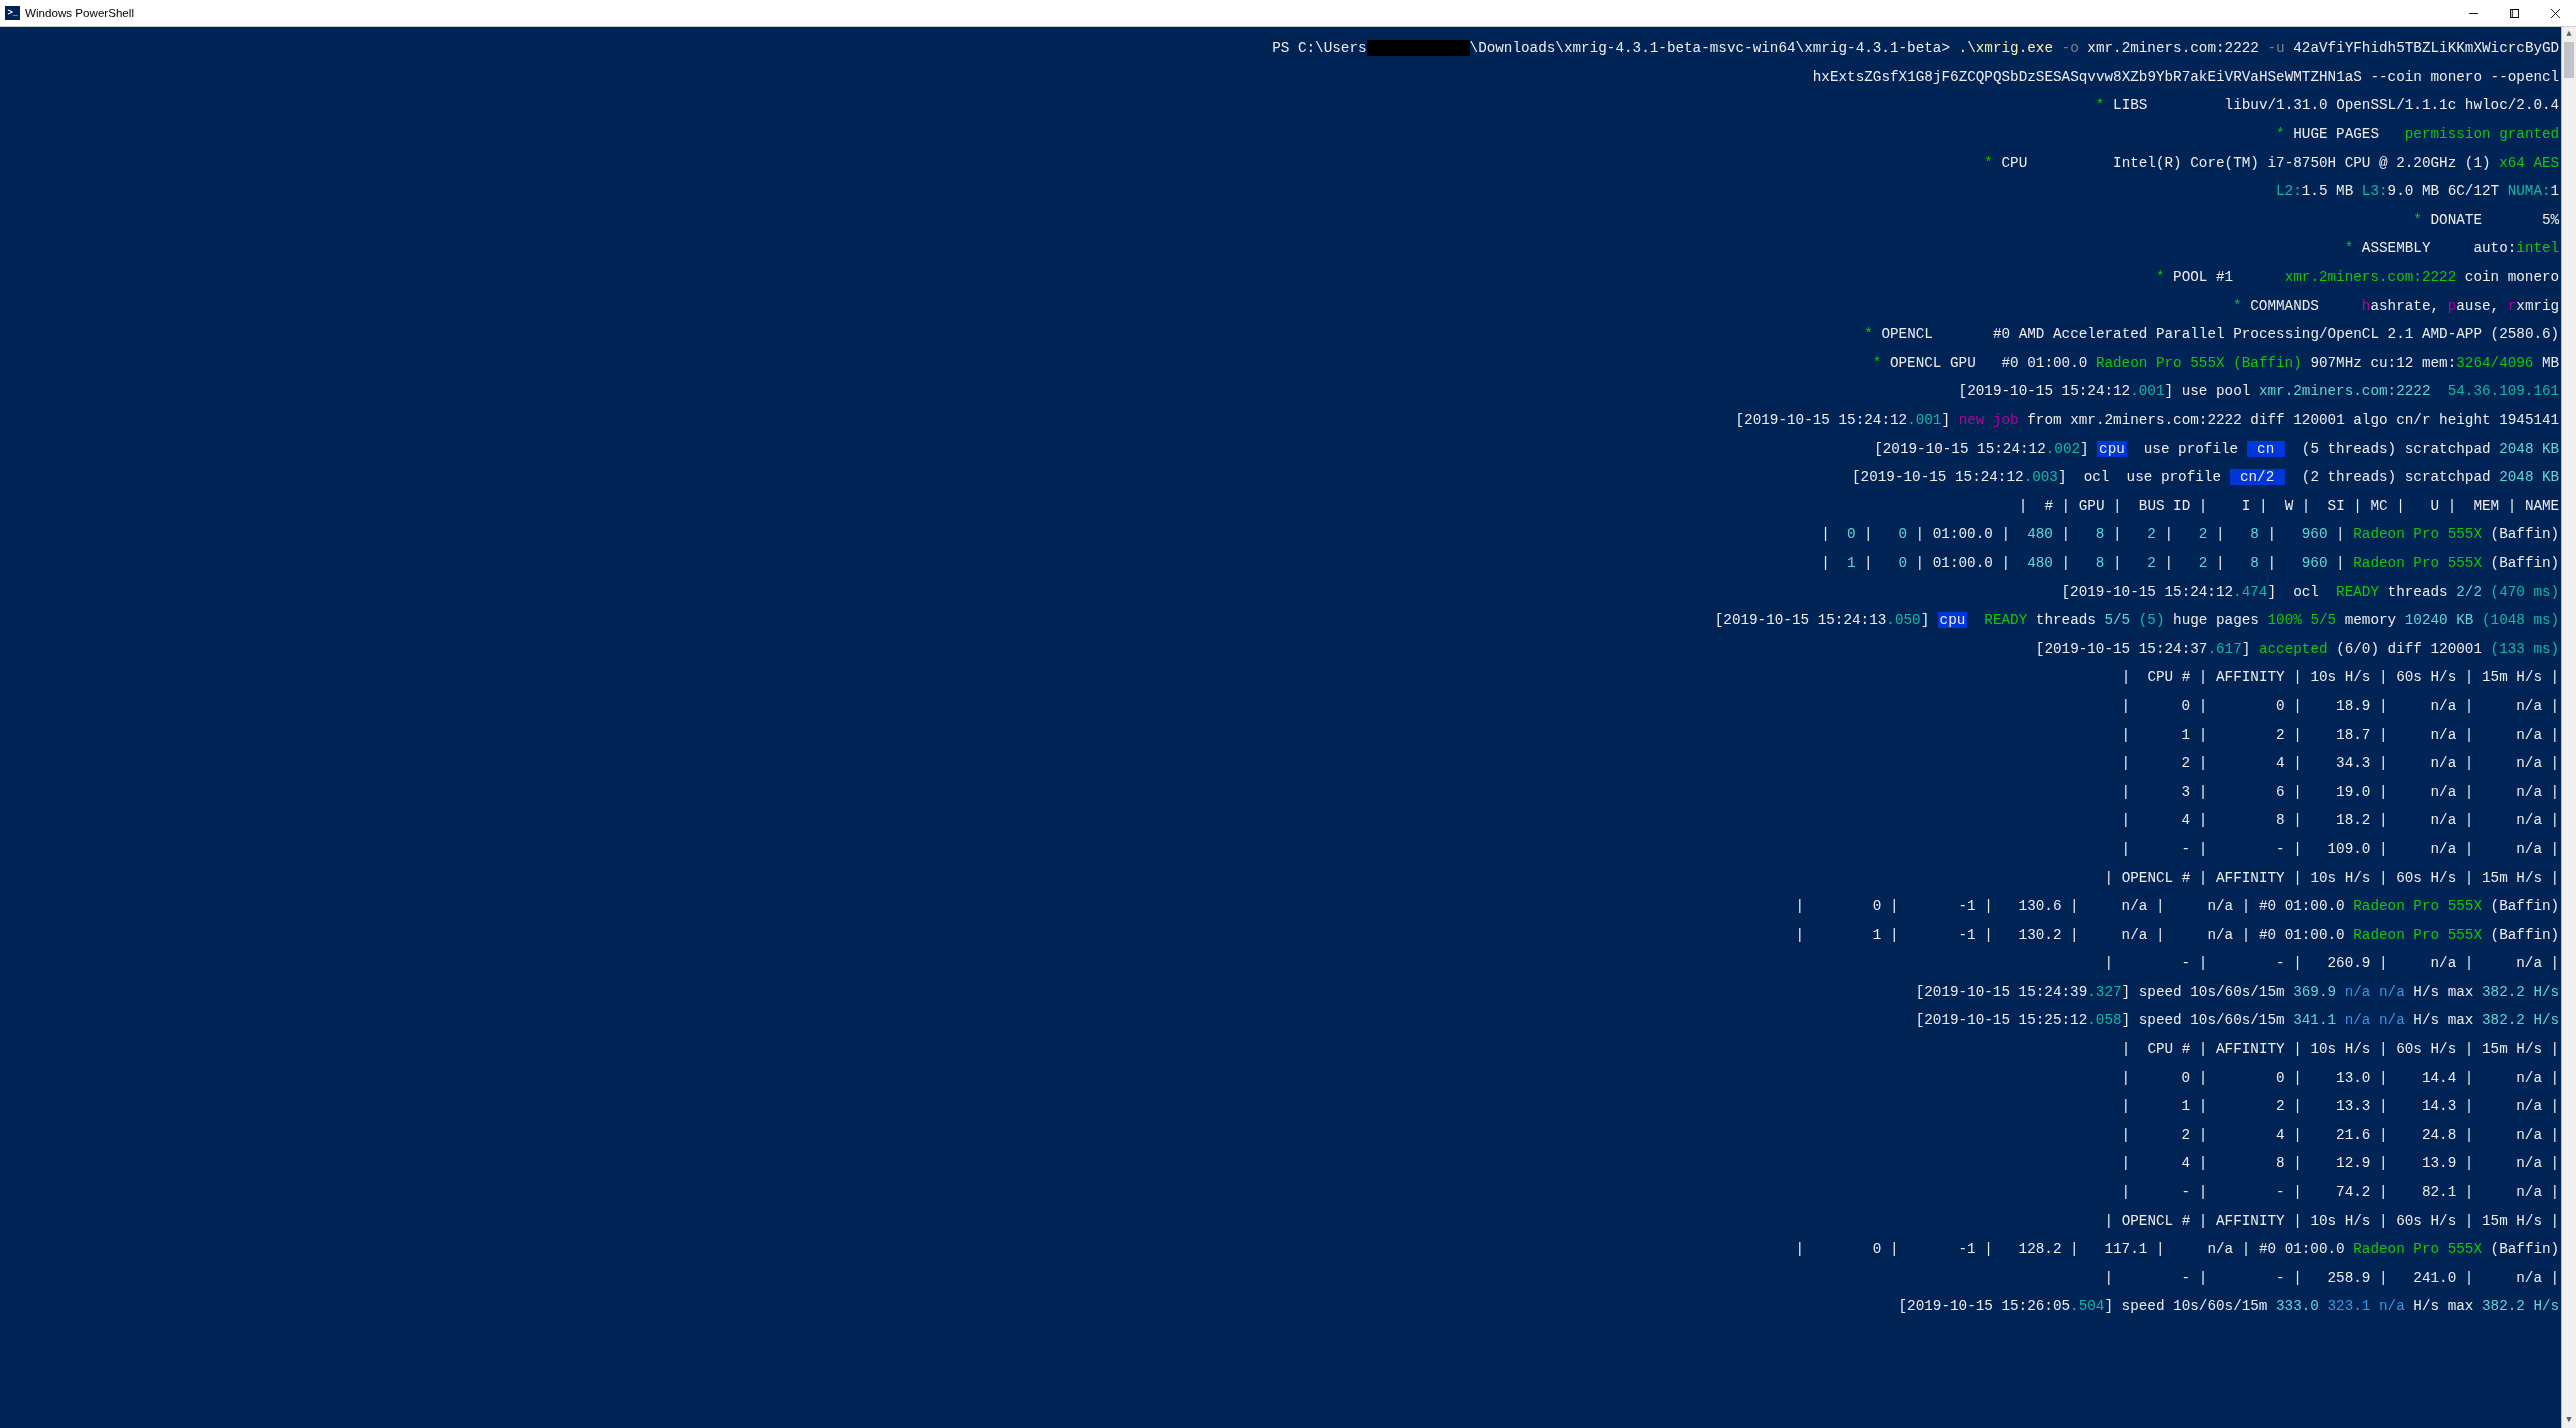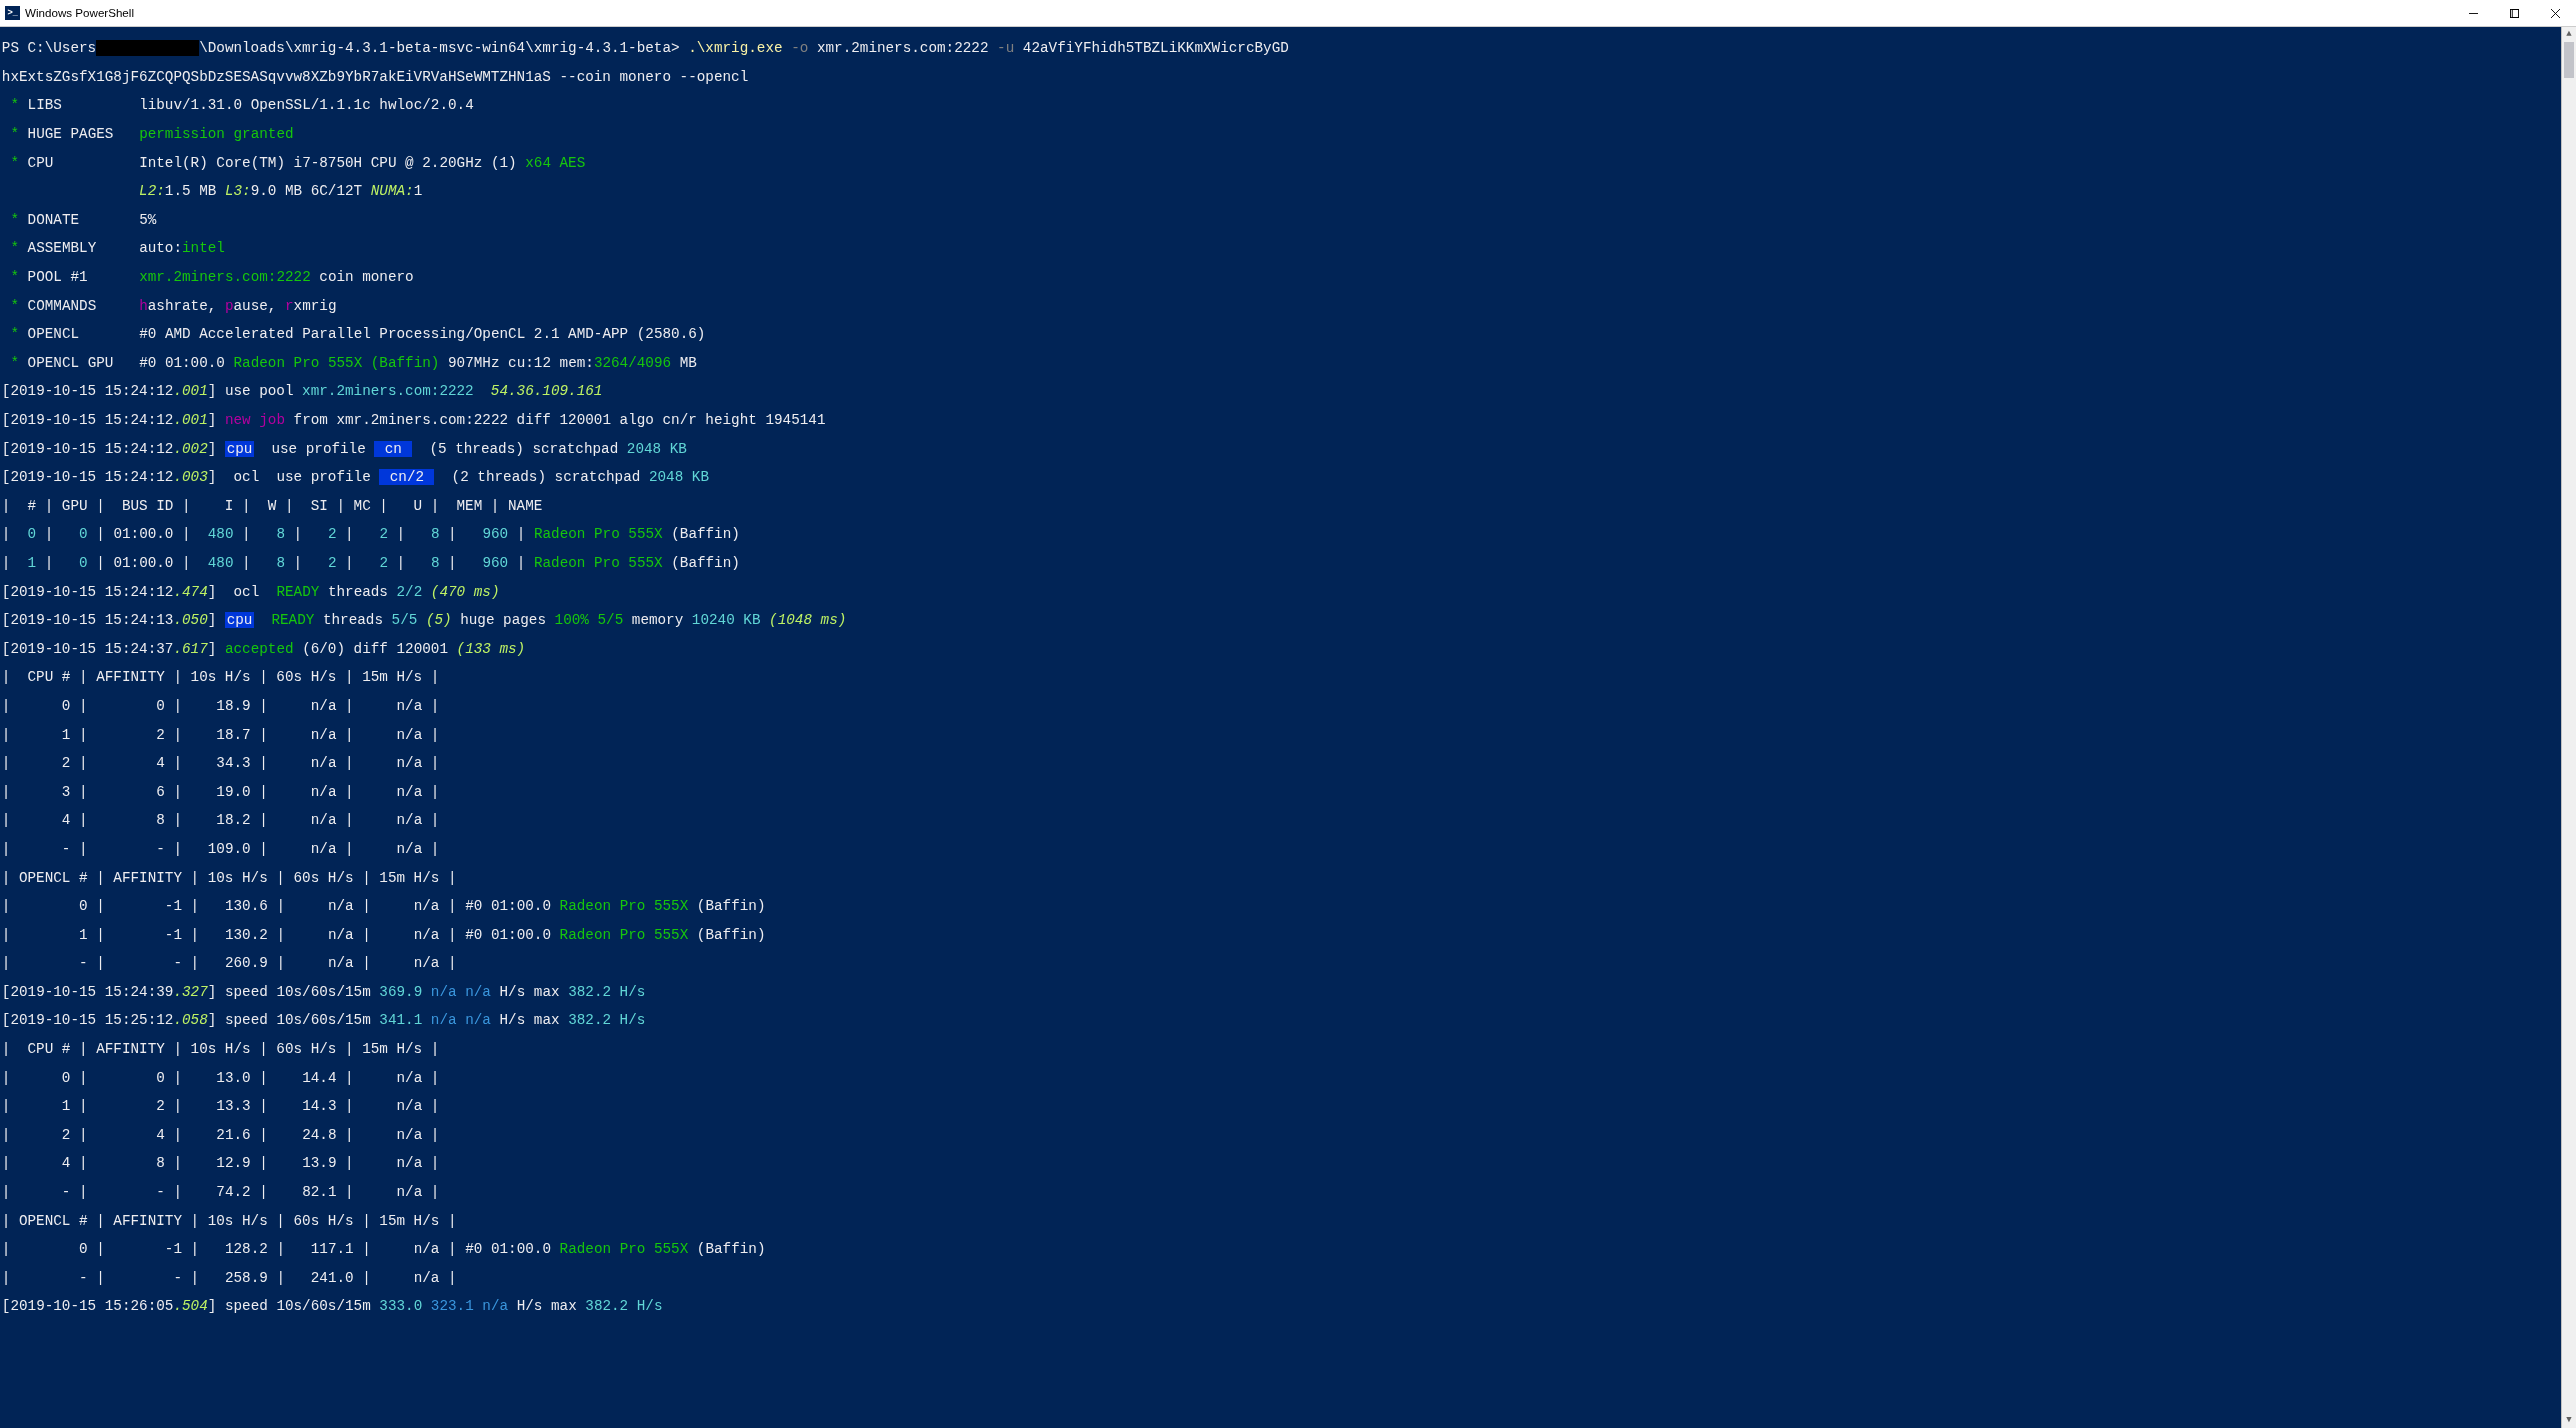--- a/index.html
+++ b/index.html
@@ -24,31 +24,31 @@
   .terminal {
     flex: 1; background: #012456; color: #eeedf0; white-space: pre;
     padding: 0 1.8px 1.8px 1.8px; overflow: hidden; line-height: 1.0;
   }
   .scrollbar { width: 15px; background:#f0f0f0; border-left:0.9px solid #c0c0c0; position:relative; }
   .scroll-arrow { position:absolute; width:100%; height:15px; display:flex; align-items:center; justify-content:center; color:#606060; font-size:9px; }
   .scroll-thumb { position:absolute; left:1.8px; right:1.8px; background:#c2c3c9; border-radius:0; }
 
   .fg-white   { color:#eeedf0; }
   .fg-gray    { color:#808080; }
-  .fg-dgray   { color:#bef264;font-style:italic; }
+  .fg-dgray   { color:#14b8a6; }
   .fg-yellow  { color:#f9f1a5; }
   .fg-green   { color:#16c60c; }
   .fg-cyan    { color:#61d6d6; }
   .fg-dcyan   { color:#3a96dd; }
   .fg-magenta { color:#b4009e; }
 
   .bg-blue { background:#0037da; }
   .bg-black{ background:#000000; }
 
-  .line { display:block; }
+  .line { display:block;text-align:right; }
   .pad1 { padding:0 1.8px; }
 </style>
 </head>
 <body>
 
 <div class="titlebar">
   <div class="left">
     <span class="ps-icon">&gt;_</span>
     <span>Windows PowerShell</span>
   </div>

